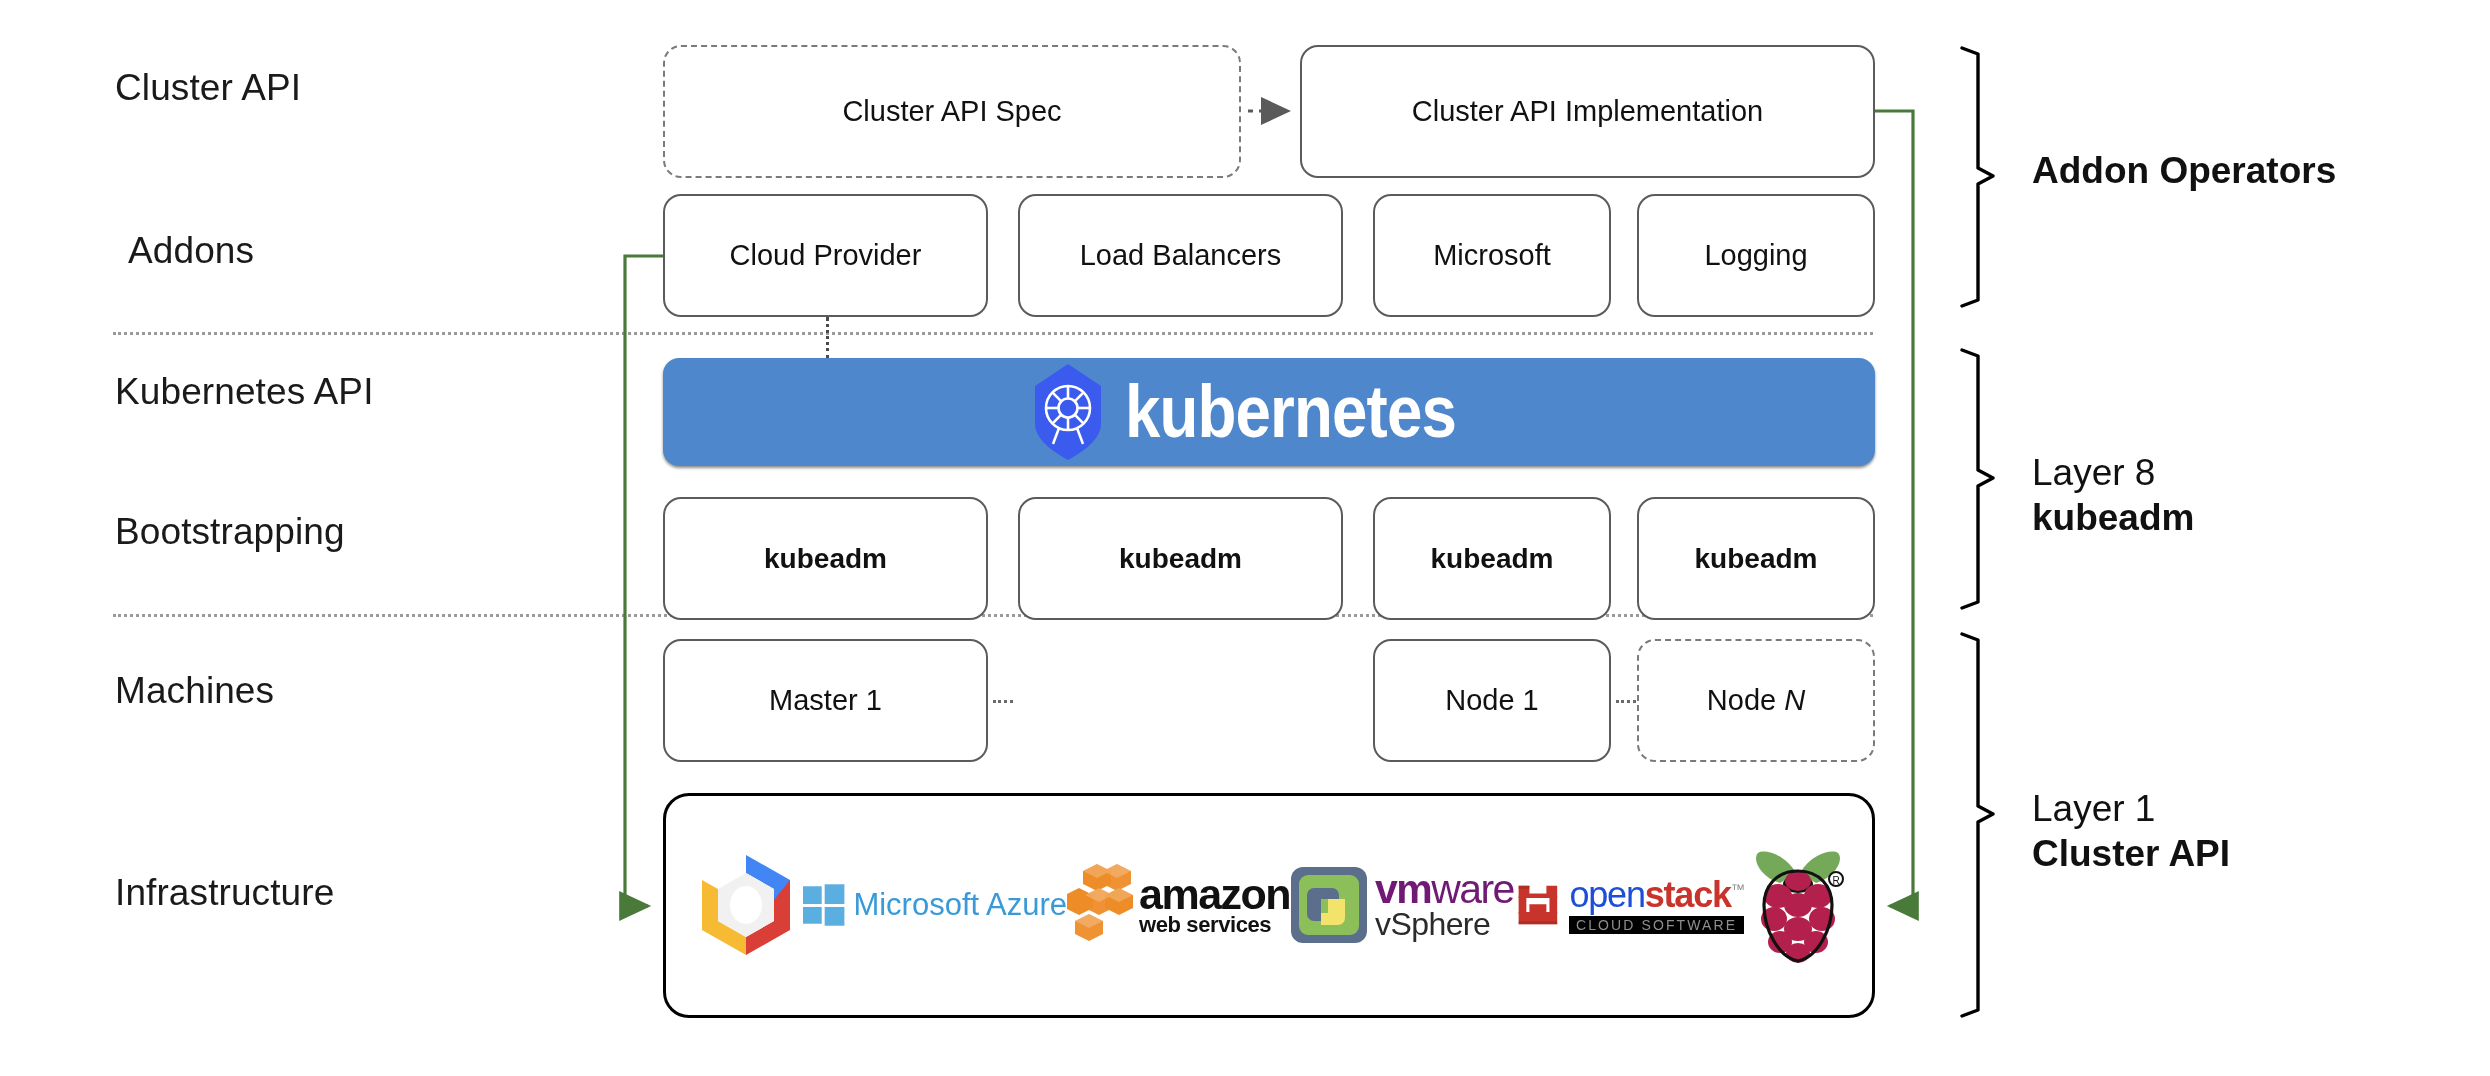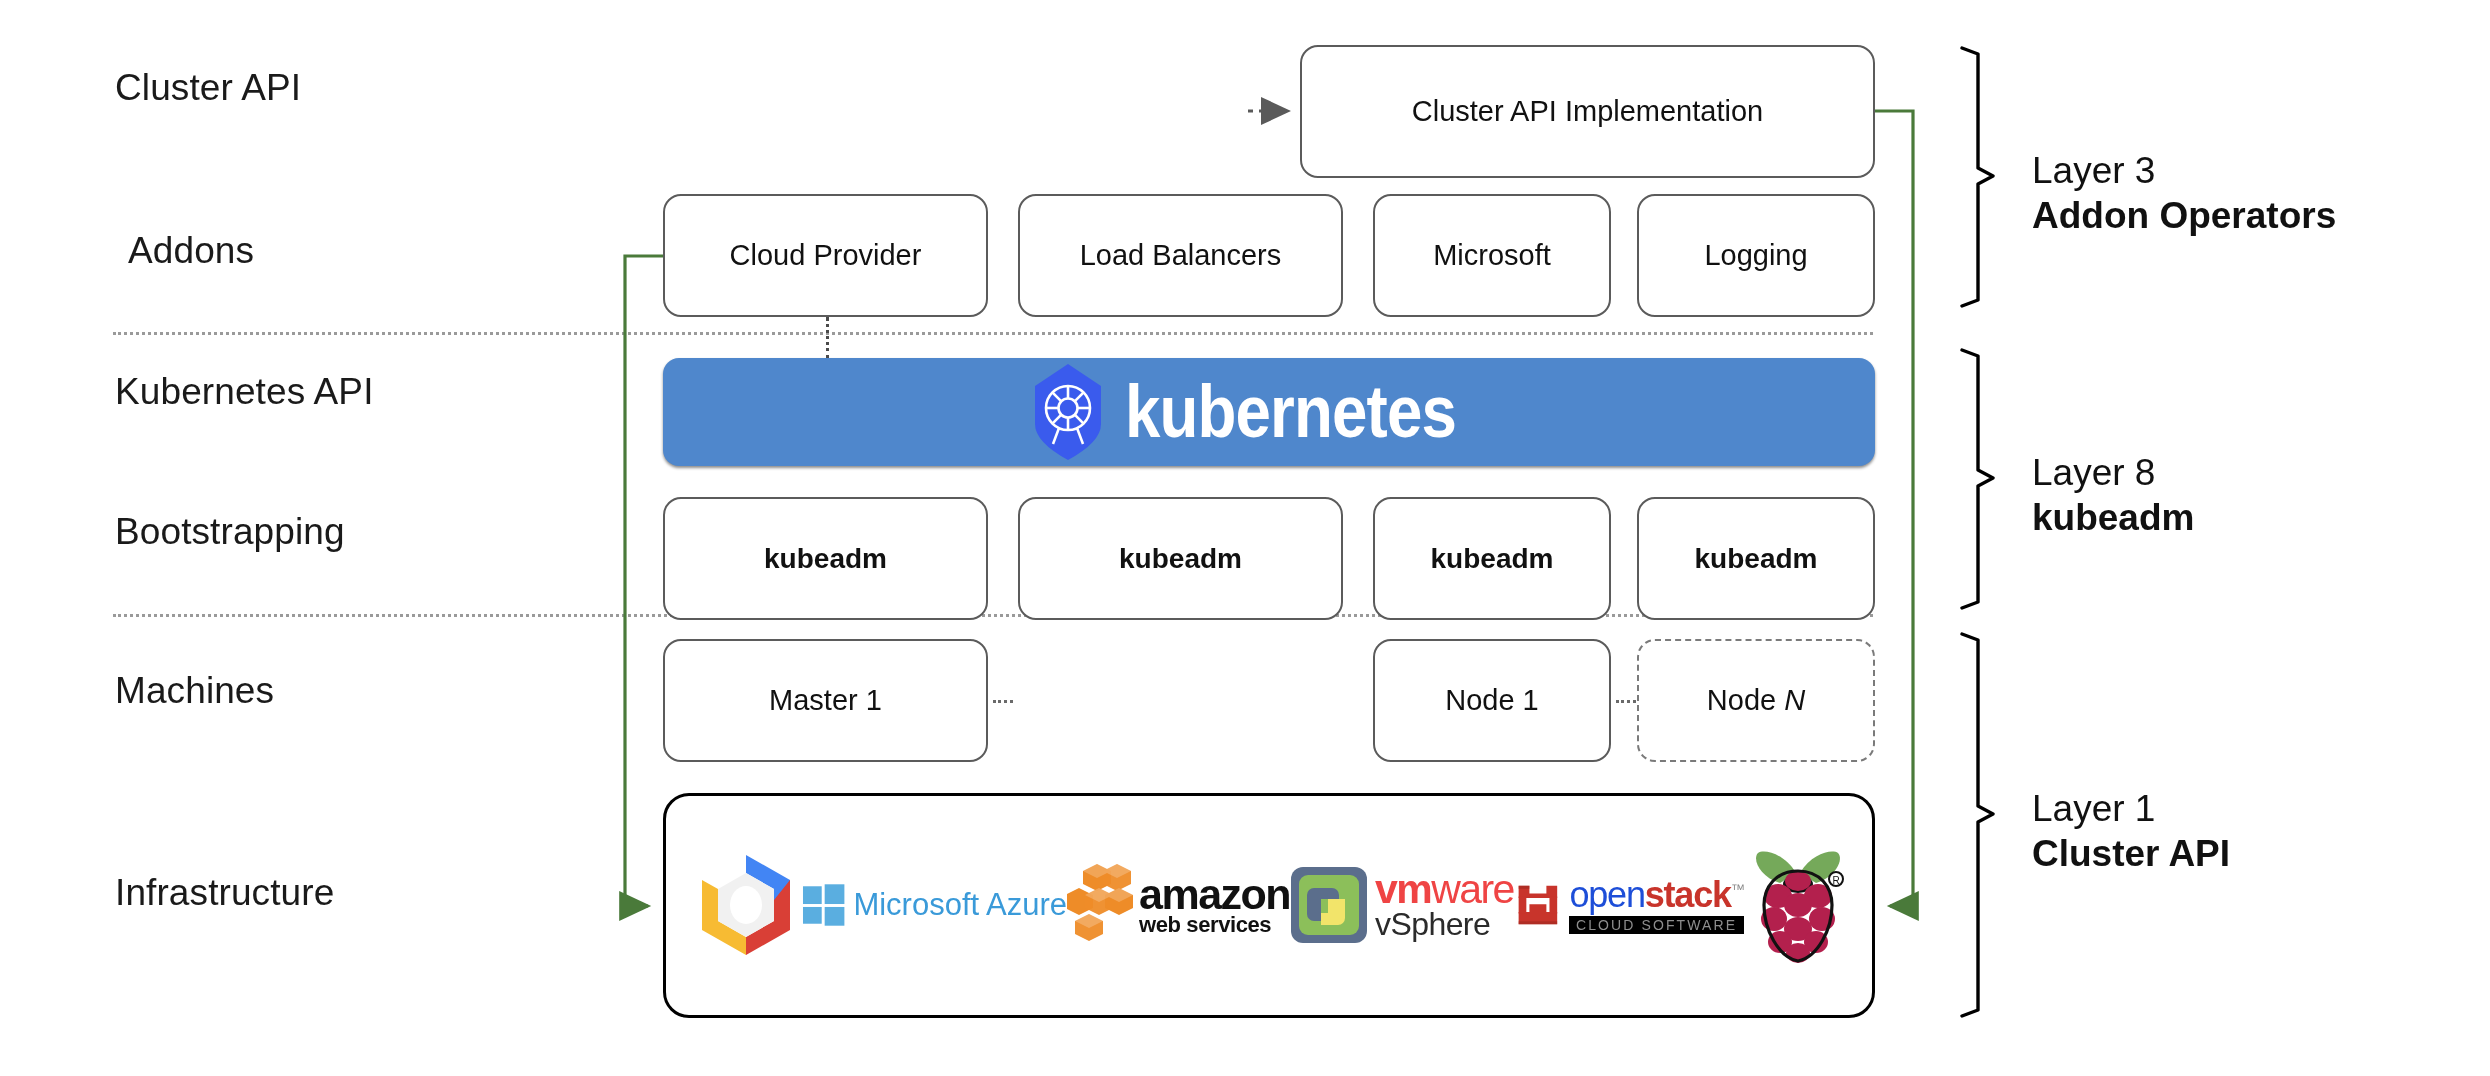--- a/index.html
+++ b/index.html
@@ -142,21 +142,21 @@
   }
   .aws-text {
     display: flex;
     flex-direction: column;
     line-height: 0.92;
     margin-left: 4px;
   }
   .aws-amazon { font-size: 43px; font-weight: bold; letter-spacing: -1.5px; color: #111; }
   .aws-ws { font-size: 22px; font-weight: bold; letter-spacing: -0.4px; color: #111; }
   .vm-text { display: flex; flex-direction: column; line-height: 0.95; margin-left: 7px; }
-  .vm-ware { font-size: 41px; letter-spacing: -1.6px; color: #ef4444; }
+  .vm-ware { font-size: 41px; letter-spacing: -1.6px; color: #701a75; }
   .vm-ware .vm-bold { font-weight: bold; }
   .vm-sphere { font-size: 32px; color: #2b2b2b; letter-spacing: -0.6px; }
   .os-text { display: flex; flex-direction: column; line-height: 1; margin-left: 8px; }
   .os-top { font-size: 36px; letter-spacing: -1.2px; }
   .os-open { color: #1d4ed8; }
   .os-stack { color: #c8342b; font-weight: bold; }
   .os-tm { font-size: 14px; vertical-align: super; color: #8a8a8a; }
   .os-sub {
     font-size: 14px; letter-spacing: 2.1px; color: #8e8e8e;
     background: #000000; padding: 2px 4px; margin-top: 3px; text-align: center;
@@ -170,20 +170,23 @@
   <div class="row-label" style="left:115px; top:68px;">Cluster API</div>
   <div class="row-label" style="left:128px; top:213px;margin-top:18px;">Addons</div>
   <div class="row-label" style="left:115px; top:372px;">Kubernetes API</div>
   <div class="row-label" style="left:115px; top:512px;">Bootstrapping</div>
   <div class="row-label" style="left:115px; top:671px;">Machines</div>
   <div class="row-label" style="left:115px; top:873px;">Infrastructure</div>
 
   <div class="divider" style="left:113px; top:332px; width:1760px;"></div>
   <div class="divider" style="left:113px; top:614px; width:1760px;"></div>
 
+  <div class="box dashed" style="left:663px; top:45px; width:578px; height:133px;">
+    <span>Cluster API Spec</span>
+  </div>
 
   <div class="box" style="left:1300px; top:45px; width:575px; height:133px;">
     <span>Cluster API Implementation</span>
   </div>
 
   <div class="box" style="left:663px; top:194px; width:325px; height:123px;">
     <span>Cloud Provider</span>
   </div>
   <div class="box" style="left:1018px; top:194px; width:325px; height:123px;">
     <span>Load Balancers</span>
@@ -372,21 +375,20 @@
     <path d="M1875,111 L1913,111 L1913,906 L1890,906" fill="none" stroke="#4a7a3a" stroke-width="3.2" marker-end="url(#grnArrow)"></path>
 
     <path d="M1962,48 L1978,54 L1978,168 L1993,176 L1978,184 L1978,300 L1962,306" fill="none" stroke="#000000" stroke-width="3.4" stroke-linejoin="round" stroke-linecap="round"></path>
 
     <path d="M1962,350 L1978,356 L1978,470 L1993,478 L1978,486 L1978,602 L1962,608" fill="none" stroke="#000000" stroke-width="3.4" stroke-linejoin="round" stroke-linecap="round"></path>
 
     <path d="M1962,634 L1978,640 L1978,806 L1993,814 L1978,822 L1978,1010 L1962,1016" fill="none" stroke="#000000" stroke-width="3.4" stroke-linejoin="round" stroke-linecap="round"></path>
   </svg>
 
   <div class="layer-label" style="left:2032px; top:148px;">
-    <div>Layer 3</div>
     <div><b>Addon Operators</b></div>
   </div>
 
   <div class="layer-label" style="left:2032px; top:450px;">
     <div>Layer 8</div>
     <div><b>kubeadm</b></div>
   </div>
 
   <div class="layer-label" style="left:2032px; top:786px;">
     <div>Layer 1</div>

